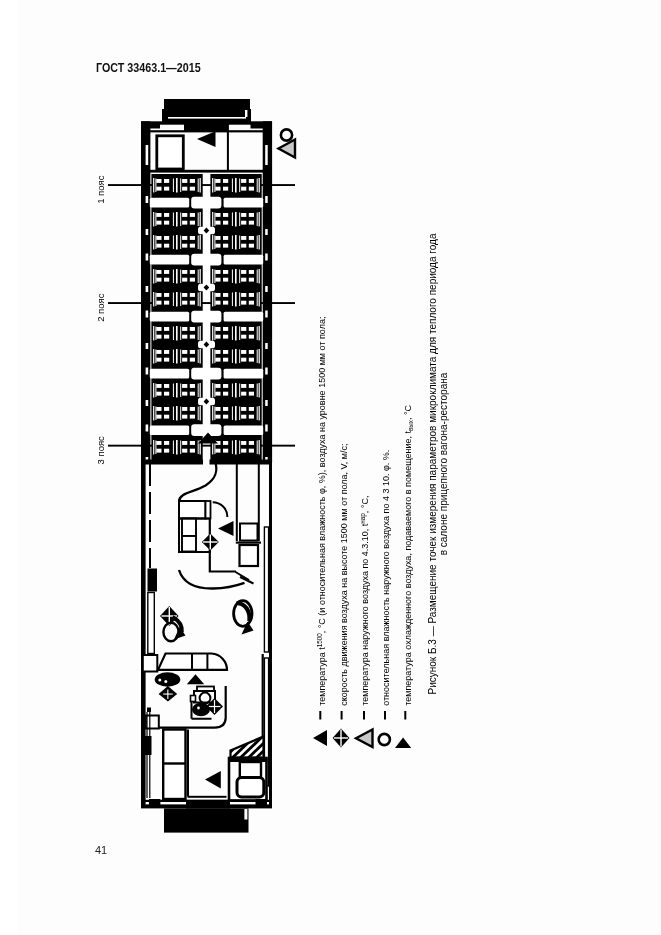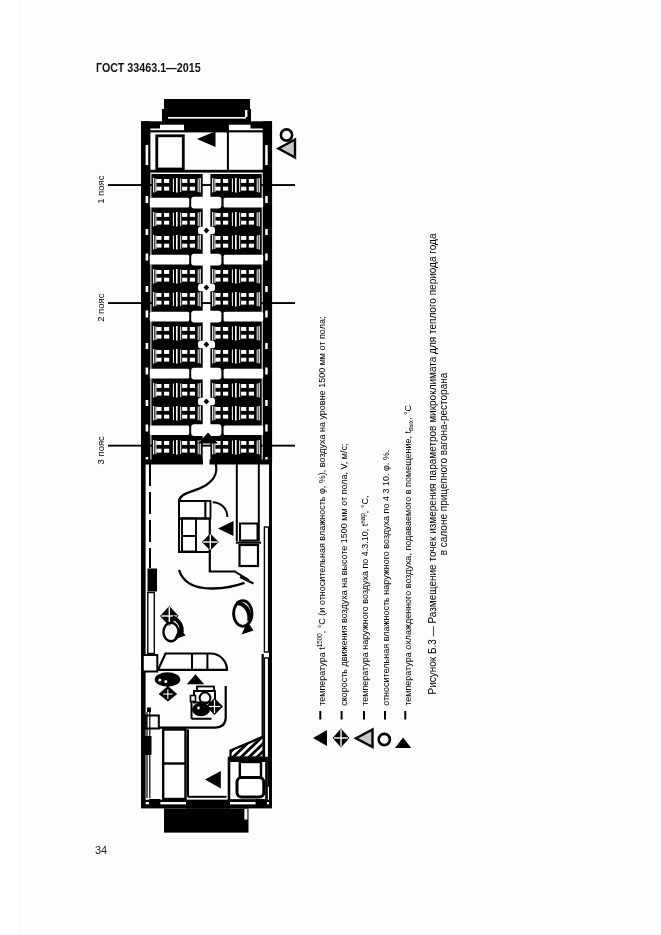--- a/index.html
+++ b/index.html
@@ -7,21 +7,21 @@
   #page{position:absolute;left:17px;top:0;width:661px;height:935px;background:#fdfdfd;}
   .hdr{position:absolute;left:79px;top:60px;font-weight:bold;font-size:13.5px;color:#111;transform:scaleX(0.795);transform-origin:0 0;}
   .pgnum{position:absolute;left:78px;top:844px;font-size:11px;color:#222;}
 </style>
 </head>
 <body>
 <div id="page">
 
 <div class="hdr">ГОСТ 33463.1—2015</div>
 
-<div class="pgnum">34</div>
+<div class="pgnum">41</div>
 <svg width="661" height="935" viewBox="0 0 661 935" style="position:absolute;left:0;top:0" fill="none" stroke="none">
 <defs>
 <g id="benchholes" fill="#fff">
   <rect x="1.8" y="2.5" width="1.2" height="14.5"></rect>
   <rect x="24.7" y="2.5" width="1.6" height="14.5"></rect>
   <rect x="48.3" y="2.5" width="1.2" height="14.5"></rect>
   <rect x="4.1" y="3" width="1" height="13.5"></rect>
   <rect x="21.6" y="3" width="1" height="13.5"></rect>
   <rect x="28.9" y="3" width="1" height="13.5"></rect>
   <rect x="46.4" y="3" width="1" height="13.5"></rect>

